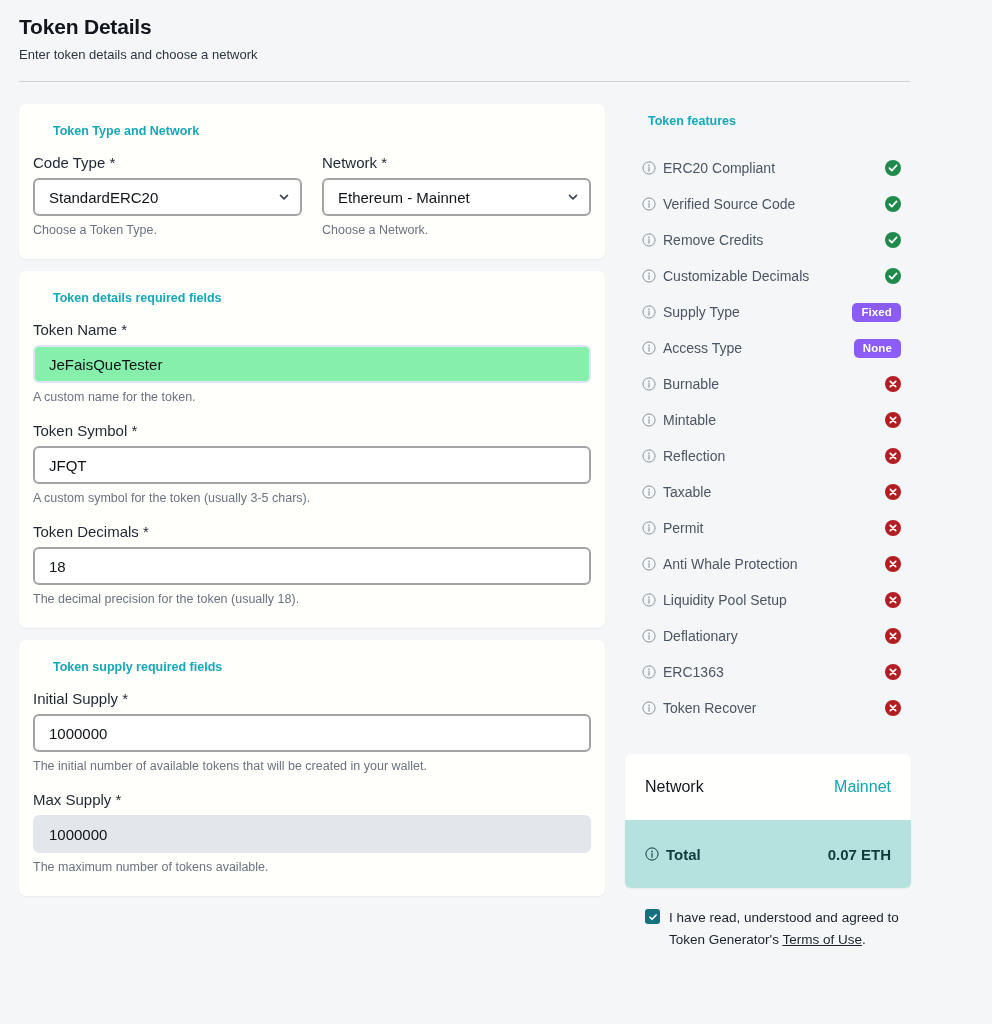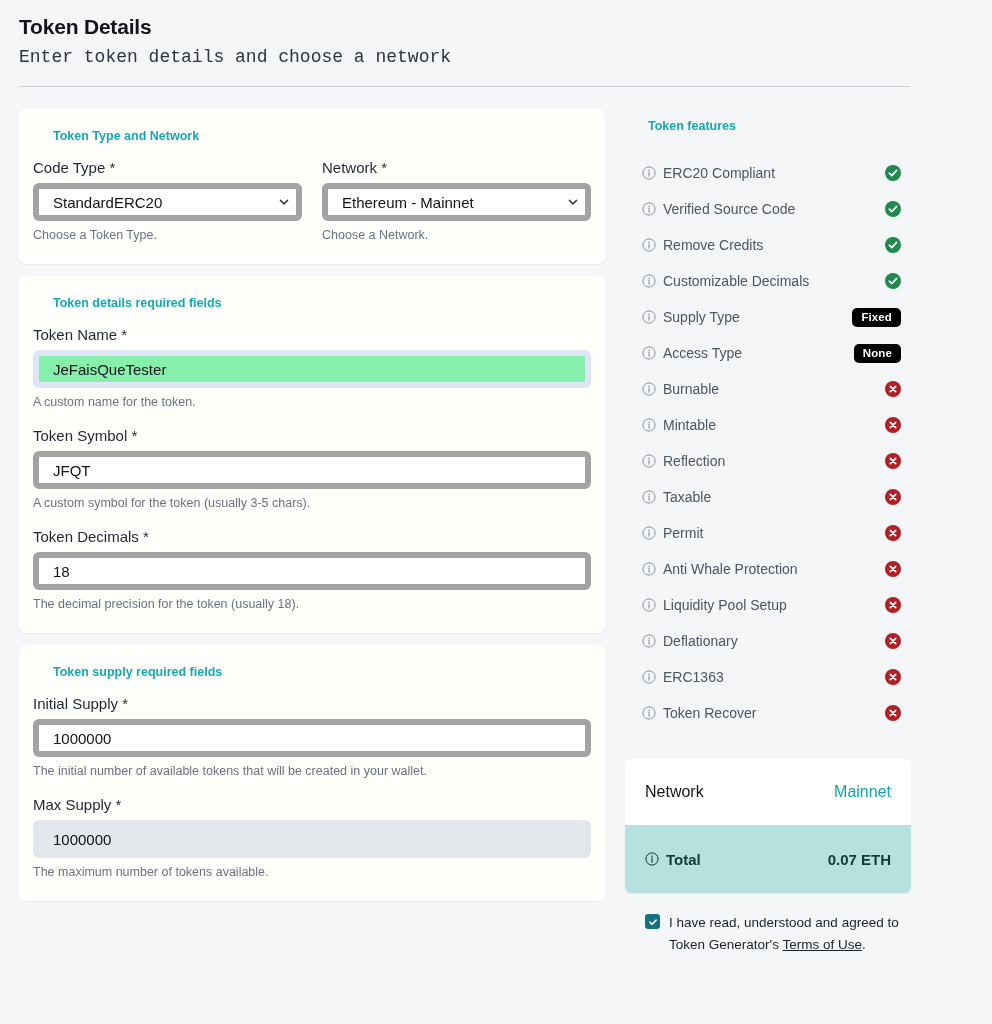--- a/index.html
+++ b/index.html
@@ -20,24 +20,23 @@
     padding: 14px 0 0 19px;
   }
   .page-title {
     font-size: 21px;
     font-weight: bold;
     letter-spacing: -0.2px;
     color: #12161c;
     line-height: 1.2;
   }
   .page-subtitle {
-    font-size: 18px;
+    font-size: 13px;
     color: #2d3540;
     margin-top: 8px;
-    font-family: Liberation Mono, monospace;
   }
   .header-rule {
     margin: 19px 0 0 19px;
     width: 891px;
     height: 1px;
     background: #cbd2d9;
   }
 
   
   .layout {
@@ -73,21 +72,21 @@
     font-size: 12.5px;
     color: #6b7280;
     margin-top: 7px;
   }
   .field { margin-bottom: 18px; }
   .field:last-child { margin-bottom: 0; }
 
   .control {
     width: 100%;
     height: 38px;
-    border: 6px solid #a3a3a3;
+    border: 2px solid #a3a3a3;
     border-radius: 6px;
     background: #ffffff;
     font-family: "Liberation Sans", sans-serif;
     font-size: 15px;
     color: #101418;
     padding: 0 14px;
     display: flex;
     align-items: center;
   }
   .control.autofill { background: #86efac; border-color: #dde5f6; }
@@ -133,21 +132,21 @@
     align-items: center;
     justify-content: center;
     height: 19px;
     padding: 0 9px;
     border-radius: 5px;
     font-size: 11.5px;
     font-weight: bold;
     color: #ffffff;
     letter-spacing: .1px;
   }
-  .badge.orange { background: #000000; }
+  .badge.orange { background: #8b5cf6; }
   .badge.green  { background: #1f8a4c; border-radius: 9px; padding: 0 11px; height: 20px; }
 
   .status-icon { display: flex; flex: none; }
 
   
   .summary {
     margin-top: 28px;
     border-radius: 6px;
     overflow: hidden;
     background: #fffffd;

